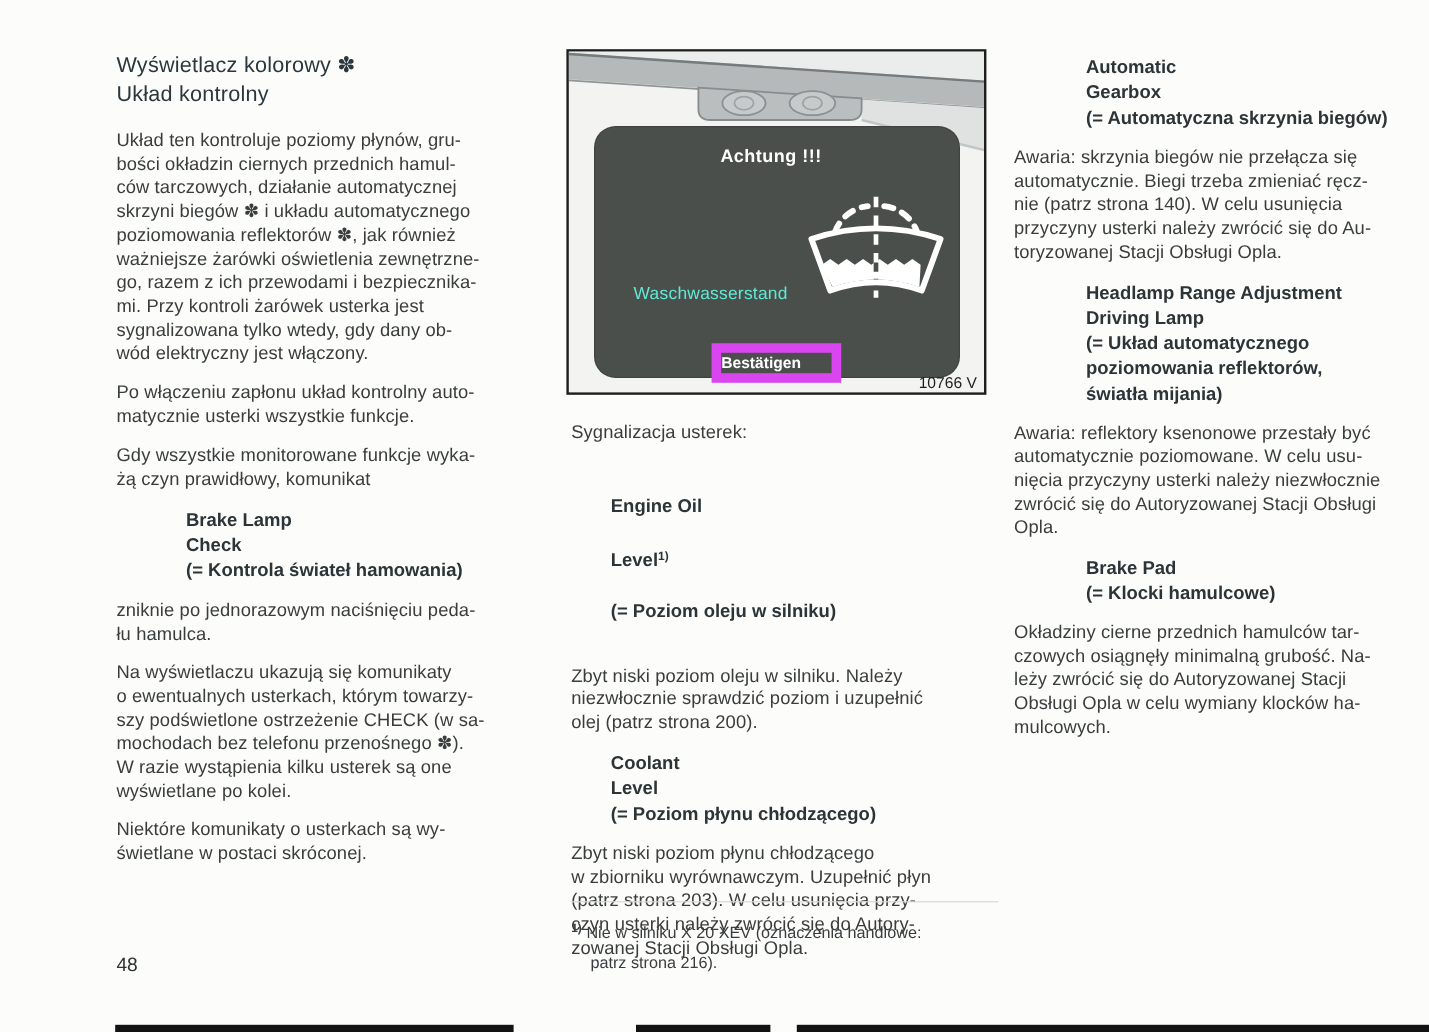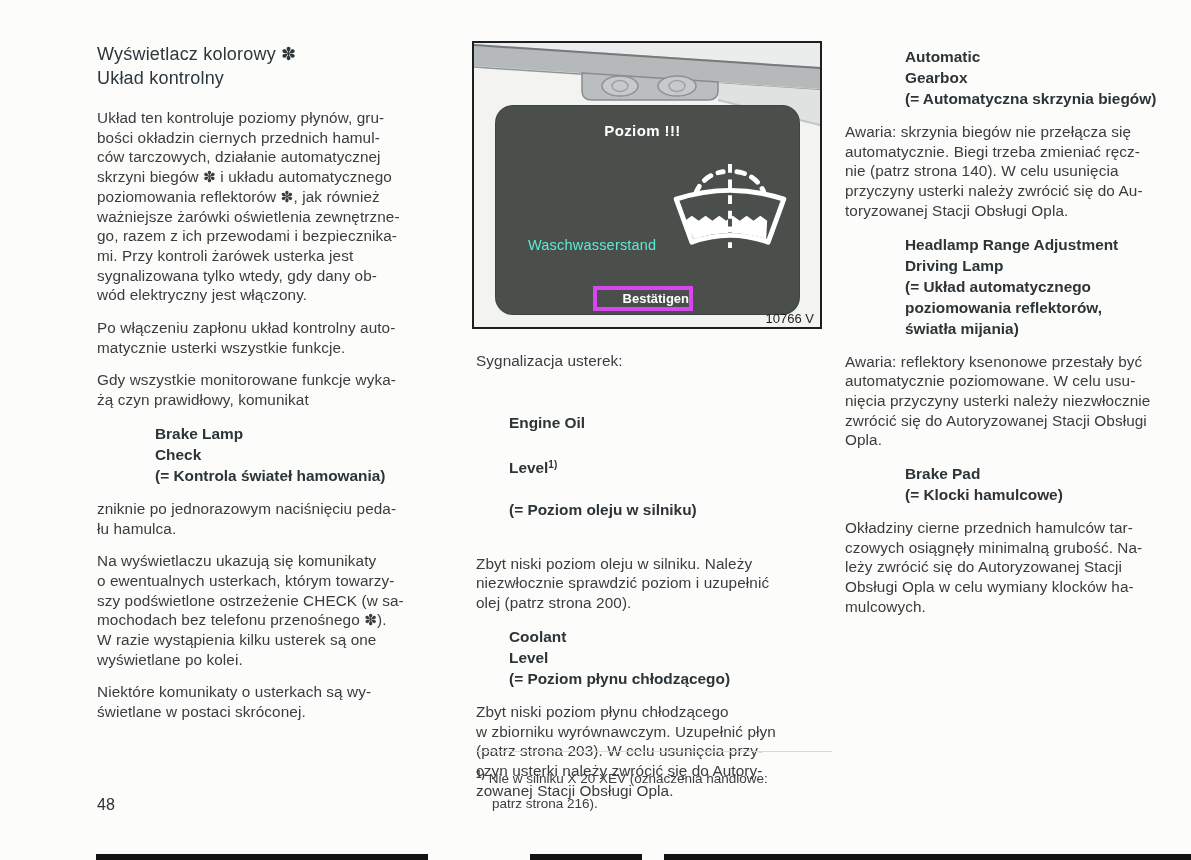--- a/index.html
+++ b/index.html
@@ -46,22 +46,22 @@
     position:absolute; left:0; right:10px; top:16px; text-align:center;
     color:#ffffff; font-weight:bold; font-size:15px; letter-spacing:.4px;
   }
   .washer { position:absolute; top:54px; right:6px; width:126px; height:90px; }
   .screen-label {
     position:absolute; left:32px; top:131px; color:#5eead4;
     font-size:14.5px; letter-spacing:.2px;
   }
   .screen-button {
     position:absolute; left:97px; top:180px; width:92px; height:17px;
-    border:4px solid #d946ef; color:#ffffff; font-weight:bold;
-    font-size:13px; line-height:17px; text-align:right;
+    border:8px solid #d946ef; color:#ffffff; font-weight:bold;
+    font-size:13px; line-height:17px; text-align:left;
   }
   .fig-caption {
     position:absolute; right:6px; bottom:1px; color:#1f1f1f; font-size:13px;
   }
 
   
   .footnote { position:absolute; left:0; top:400px; width:356px; }
   .fn-rule { height:1px; background:#d9d9d4; margin-bottom:10px; }
   .fn-text {
     margin:0; font-size:13.5px; line-height:25px; color:#3a3d3f;
@@ -132,21 +132,21 @@
         <ellipse cx="146" cy="43" rx="18" ry="10" fill="#c7caca" stroke="#8b9193" stroke-width="1.5"></ellipse>
         <ellipse cx="146" cy="43" rx="8" ry="5.5" fill="none" stroke="#9da3a4" stroke-width="1.5"></ellipse>
       </g>
       <g>
         <ellipse cx="203" cy="43" rx="19" ry="10" fill="#c7caca" stroke="#8b9193" stroke-width="1.5"></ellipse>
         <ellipse cx="203" cy="43" rx="8" ry="5.5" fill="none" stroke="#9da3a4" stroke-width="1.5"></ellipse>
       </g>
     </svg>
 
     <div class="screen">
-      <div class="screen-title">Poziom !!!</div>
+      <div class="screen-title">Achtung !!!</div>
 
       <svg class="washer" viewBox="0 0 126 92">
 
         <path d="M28,34 A34,34 0 0 1 56,12" fill="none" stroke="#ffffff" stroke-width="5" stroke-dasharray="8 8" stroke-linecap="round"></path>
         <path d="M70,12 A34,34 0 0 1 98,34" fill="none" stroke="#ffffff" stroke-width="5" stroke-dasharray="8 8" stroke-linecap="round"></path>
 
         <line x1="63" y1="4" x2="63" y2="90" stroke="#ffffff" stroke-width="4" stroke-dasharray="9 7"></line>
 
         <path d="M17,62 L24,57 L31,62 L38,57 L45,62 L52,57 L59,62 L66,57 L73,62 L80,57 L87,62 L94,57 L101,62 L100,81 Q63,68 26,81 Z" fill="#ffffff"></path>
         <line x1="63" y1="60" x2="63" y2="78" stroke="#4b4f4c" stroke-width="4" stroke-dasharray="8 6"></line>

